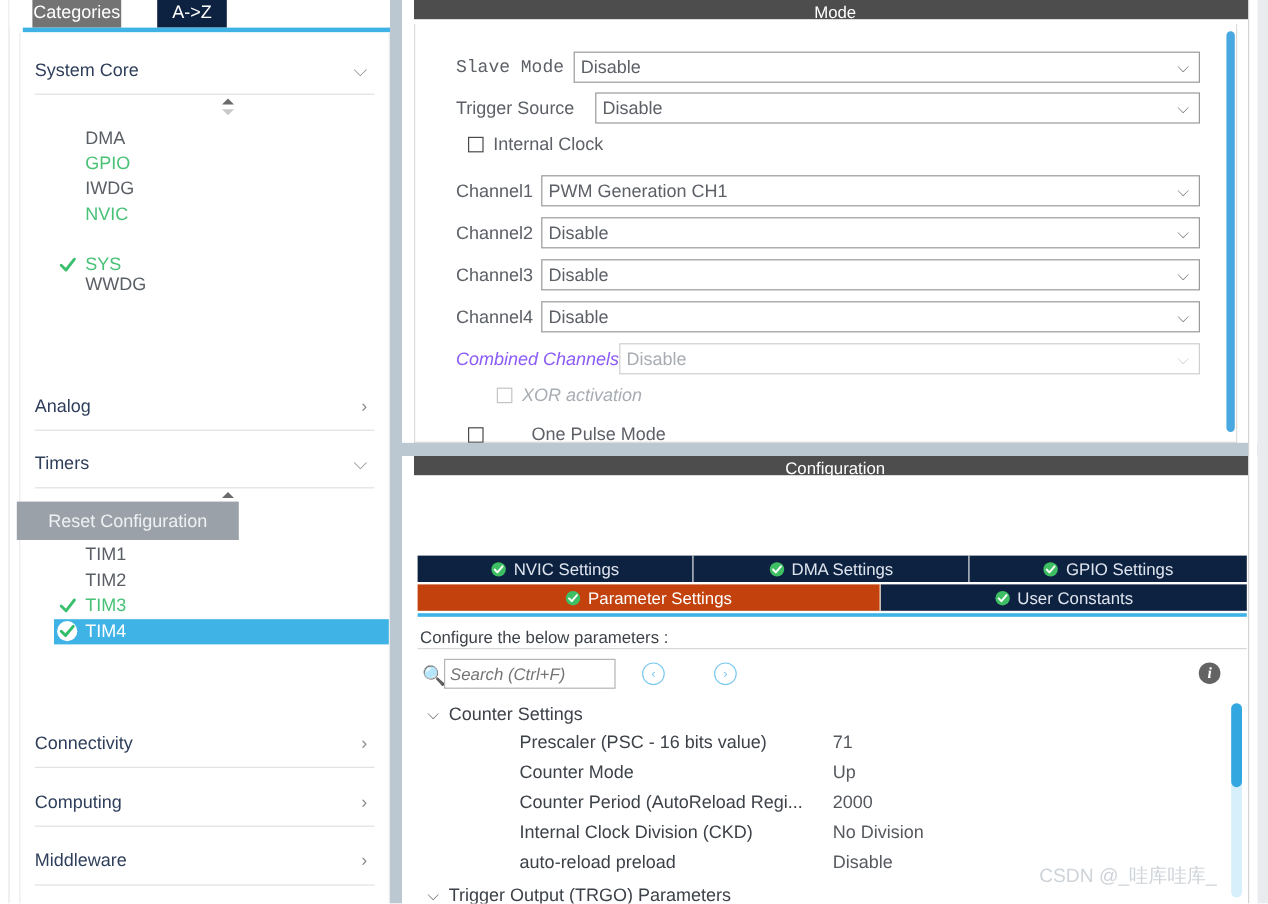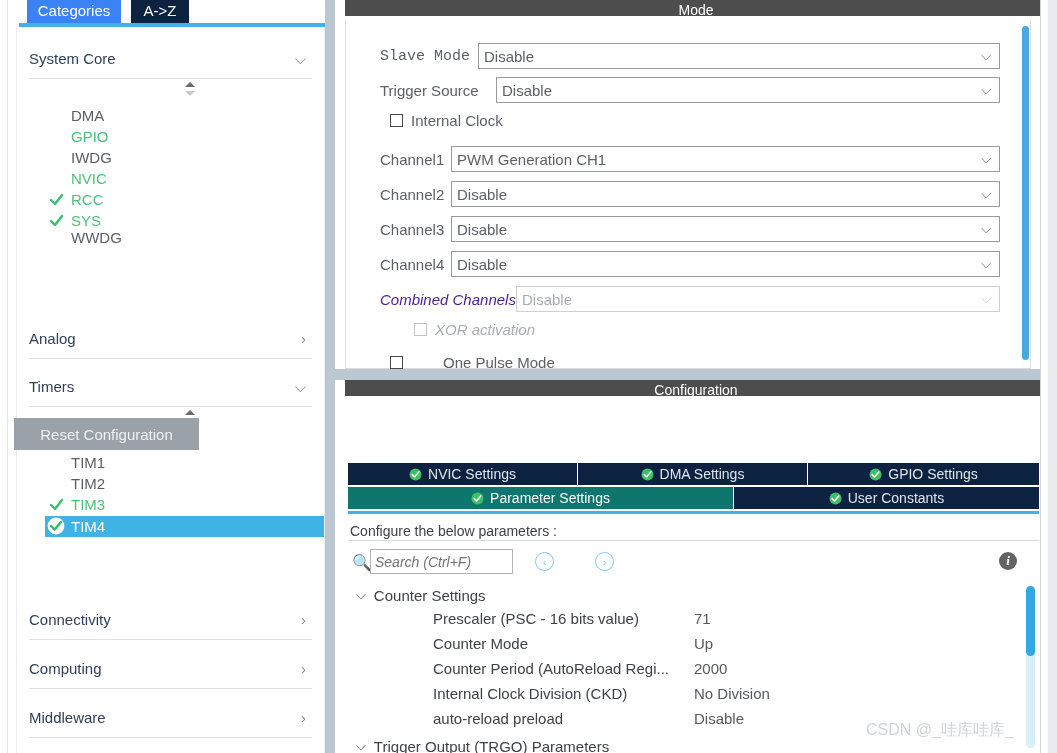--- a/index.html
+++ b/index.html
@@ -23,21 +23,21 @@
   }
   #side-divider {
     position:absolute; left:325px; top:0; width:10px; height:753px;
     background:#bcc8d1;
   }
   #tabbar { position:absolute; left:8px; top:0; width:317px; height:23px; background:#ffffff; }
   .toptab {
     position:absolute; top:0; height:23px; line-height:22px;
     font-size:15px; text-align:center; color:#ffffff; cursor:pointer;
   }
-  #tab-categories { left:19px; width:94px; background:#3b82f6; }
+  #tab-categories { left:19px; width:74px; background:#737373; }
   #tab-az { left:123px; width:58px; background:#0d2240; }
   #tab-underline {
     position:absolute; left:19px; top:23px; width:306px; height:4px; background:#3fb3e5;
   }
 
   #sidelist {
     position:absolute; left:16px; top:27px; width:309px; height:726px;
     background:#ffffff; border-left:1px solid #ececec; border-right:1px solid #ececec;
   }
   .group-header {
@@ -92,21 +92,21 @@
   #right-outer-track {
     position:absolute; left:1040px; top:0; width:8px; height:753px; background:#ffffff;
     border-left:1px solid #d4d4d4;
   }
   #far-right-strip {
     position:absolute; left:1048px; top:0; width:9px; height:753px; background:#e9ebee;
   }
 
   .field-row { position:absolute; height:26px; display:flex; align-items:center; }
   .flabel { font-size:15px; color:#5d6167; white-space:nowrap; }
-  .flabel.dim { color:#4c1d95; font-style:italic; }
+  .flabel.dim { color:#8b5cf6; font-style:italic; }
   .combo {
     position:absolute; height:26px; border:1px solid #9a9a9a; background:#ffffff;
     display:flex; align-items:center; justify-content:space-between;
     padding:0 8px 0 5px; font-size:15px; color:#5d6167; cursor:pointer;
   }
   .combo.dim { border-color:#cfcfcf; color:#a8adb3; }
   .combo .arw { color:#6f6f6f; font-size:13px; }
   .combo.dim .arw { color:#cdcdcd; }
 
   .chkrow { position:absolute; display:flex; align-items:center; gap:8px; font-size:15px; color:#5d6167; cursor:pointer; }
@@ -117,21 +117,21 @@
     position:absolute; left:14px; top:418px; width:185px; height:32px;
     background:#9aa1a9; color:#eef1f3; font-size:15px;
     display:flex; align-items:center; justify-content:center; cursor:pointer;
     border:none;
   }
   .cfgtab {
     position:absolute; height:22px; background:#0d2240; color:#dfe5ee; font-size:14px;
     display:flex; align-items:center; justify-content:center; gap:6px; cursor:pointer;
     border-right:1px solid #ffffff;
   }
-  .cfgtab.active { background:#0f766e; color:#ffffff; }
+  .cfgtab.active { background:#c2410c; color:#ffffff; }
   .gcheck { width:13px; height:13px; }
   #tabs-underline { position:absolute; left:348px; top:511px; width:691px; height:3px; background:#3fb3e5; }
 
   #cfg-hint {
     position:absolute; left:348px; top:521px; width:691px; height:20px;
     font-size:14px; color:#3d4249; line-height:20px; padding-left:2px;
     border-bottom:1px solid #d8d8d8; background:#fff;
   }
   #searchrow { position:absolute; left:348px; top:548px; width:691px; height:28px; }
   #search-icon { position:absolute; left:4px; top:5px; color:#5bbdec; font-size:16px; }
@@ -203,28 +203,20 @@
         <span>DMA</span>
       </div>
       <div class="periph green" style="top:99px;">
         <span>GPIO</span>
       </div>
       <div class="periph" style="top:120px;">
         <span>IWDG</span>
       </div>
       <div class="periph green" style="top:141px;">
         <span>NVIC</span>
-      </div>
-      <div class="periph green" style="top:162px;">
-        <span class="tick">
-          <svg width="15" height="15" viewBox="0 0 15 15">
-              <path d="M2 8 L6 12 L13 3" stroke="#3cbf6e" stroke-width="2.4" fill="none" stroke-linecap="round" stroke-linejoin="round"></path>
-            </svg>
-        </span>
-        <span>RCC</span>
       </div>
       <div class="periph green" style="top:183px;">
         <span class="tick">
           <svg width="15" height="15" viewBox="0 0 15 15">
               <path d="M2 8 L6 12 L13 3" stroke="#3cbf6e" stroke-width="2.4" fill="none" stroke-linecap="round" stroke-linejoin="round"></path>
             </svg>
         </span>
         <span>SYS</span>
       </div>
       <div class="periph" style="top:200px;">

